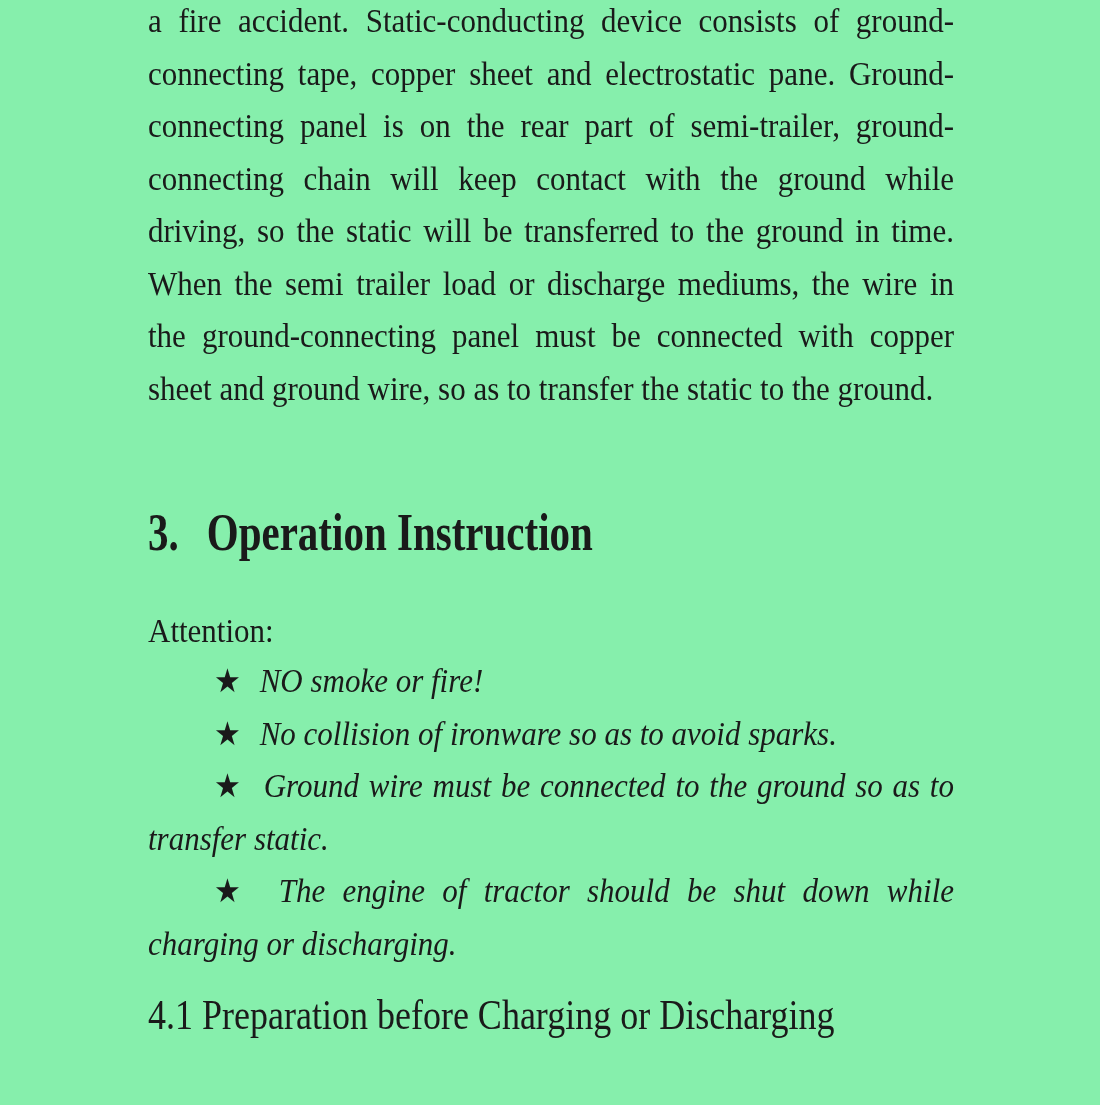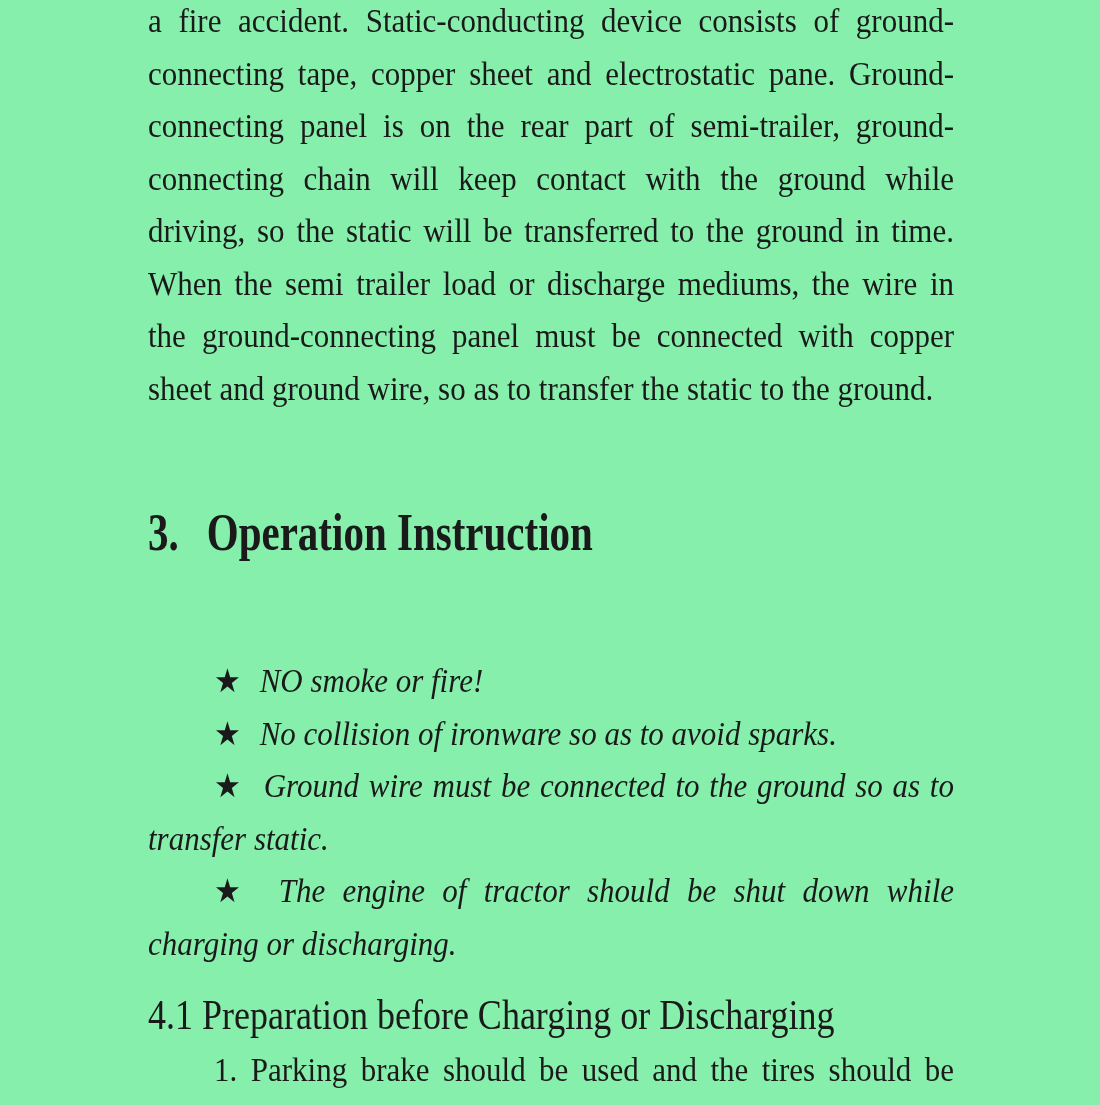--- a/index.html
+++ b/index.html
@@ -81,29 +81,29 @@
     <div class="line ty fill">connecting panel is on the rear part of semi-trailer, ground-</div>
     <div class="line ty fill">connecting chain will keep contact with the ground while</div>
     <div class="line ty fill">driving, so the static will be transferred to the ground in time.</div>
     <div class="line ty fill">When the semi trailer load or discharge mediums, the wire in</div>
     <div class="line ty fill">the ground-connecting panel must be connected with copper</div>
     <div class="line ty">sheet and ground wire, so as to transfer the static to the ground.</div>
   </div>
 
   <h1 class="section-heading"><span class="hnum">3.</span><span>Operation Instruction</span></h1>
 
+  <div class="block attention-label">
+    <div class="line ty">Attention:</div>
+  </div>
 
   <div class="block bullets">
     <div class="line ty indent"><span class="star">★</span> <span>NO smoke or fire!</span></div>
     <div class="line ty indent"><span class="star">★</span> <span>No collision of ironware so as to avoid sparks.</span></div>
     <div class="line ty indent fill"><span class="star">★</span> <span>Ground wire must be connected to the ground so as to</span></div>
     <div class="line ty">transfer static.</div>
     <div class="line ty indent fill"><span class="star">★</span> <span>The engine of tractor should be shut down while</span></div>
     <div class="line ty">charging or discharging.</div>
   </div>
 
   <h2 class="subsection-heading">4.1 Preparation before Charging or Discharging</h2>
 
-  <div class="block numbered">
-    <div class="line ty indent fill">1. Parking brake should be used and the tires should be</div>
-  </div>
 
 </div>
 
 </body></html>

